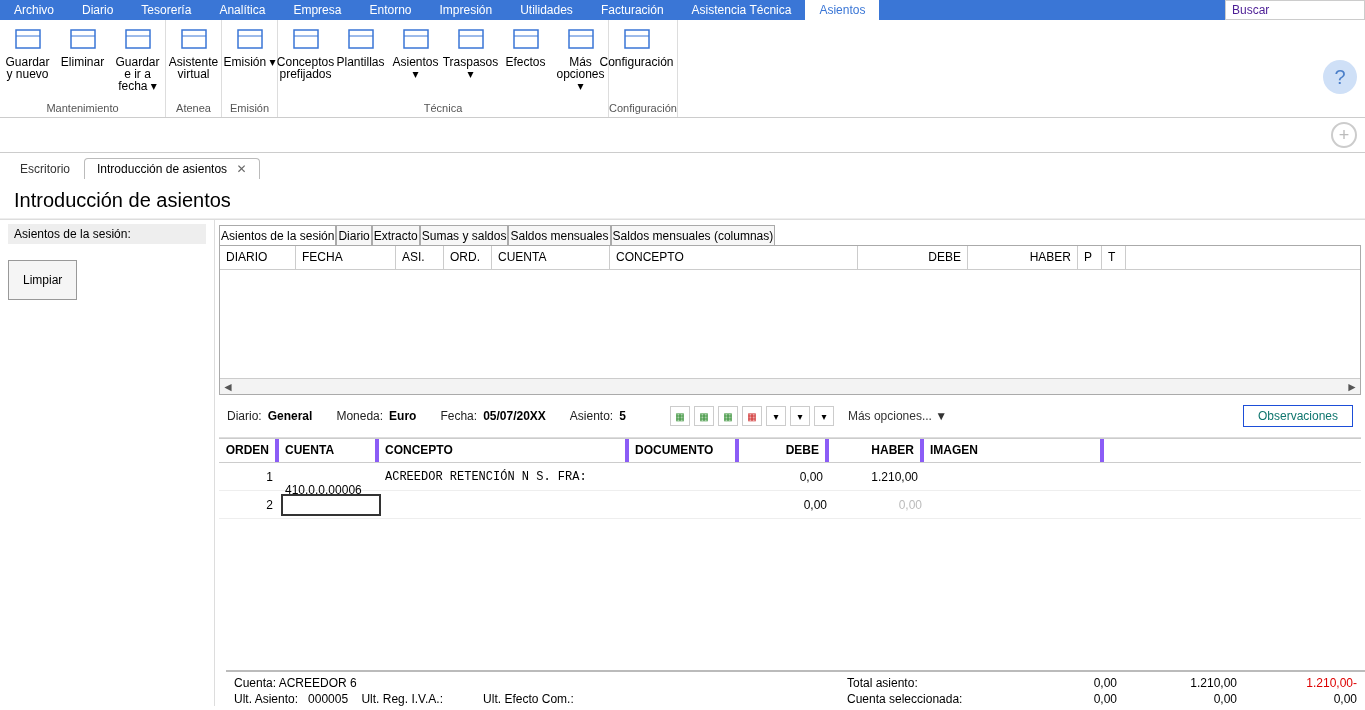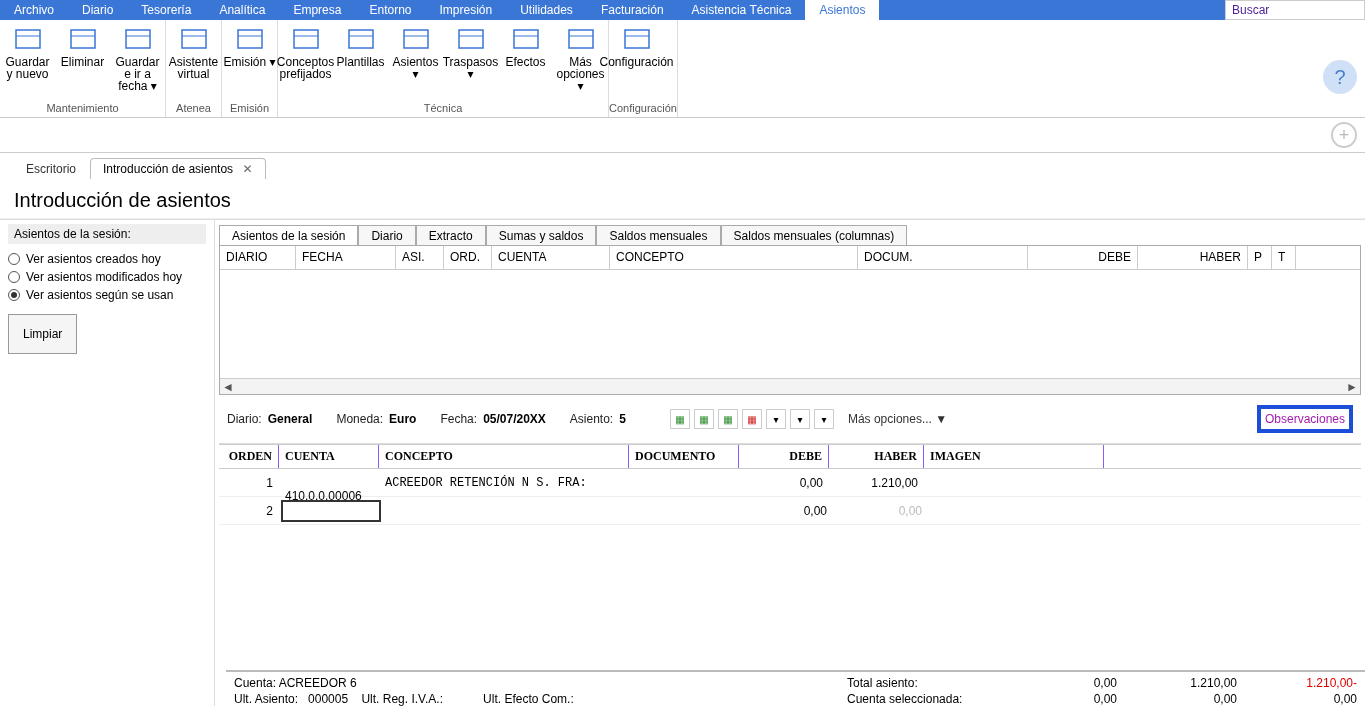--- a/index.html
+++ b/index.html
@@ -20,21 +20,21 @@
 .rbtn .ico { width: 32px; height: 28px; margin-bottom: 2px; display: flex; align-items: center; justify-content: center; }
 .group-label { text-align: center; font-size: 11px; color: #555; padding: 2px 0 3px; border-top: 0; }
 
 .ribbon .help-circle { position: absolute; right: 8px; top: 40px; width: 34px; height: 34px; border-radius: 50%; background: #cfe0f7; color: #4b7fc9; display: flex; align-items: center; justify-content: center; font-size: 20px; cursor: pointer; }
 
 
 .addline { height: 35px; border-bottom: 1px solid #ccc; position: relative; }
 .addcircle { position: absolute; right: 8px; top: 4px; width: 26px; height: 26px; border: 2px solid #ccc; border-radius: 50%; display: flex; align-items: center; justify-content: center; color: #bbb; font-size: 18px; cursor: pointer; }
 
 
-.doctabs { height: 26px; display: flex; align-items: flex-end; padding-left: 14px; }
+.doctabs { height: 26px; display: flex; align-items: flex-end; padding-left: 8px; }
 .dtab { border: 1px solid #bbb; border-bottom: none; padding: 3px 12px 3px 12px; margin-right: 2px; background: #fff; font-size: 12px; border-radius: 4px 4px 0 0; cursor: pointer; }
 .dtab.flat { border: none; background: transparent; color: #333; }
 .dtab .x { margin-left: 6px; color: #666; }
 
 
 .pagehdr { padding: 10px 14px 6px; font-size: 20px; font-weight: 400; border-bottom: 1px solid #eee; }
 
 
 .main { display: flex; height: calc(710px - 20px - 98px - 35px - 26px - 44px); border-top: 1px solid #ddd; }
 
@@ -44,43 +44,43 @@
 .radio-row { display: flex; align-items: center; font-size: 12px; margin: 4px 0; cursor: pointer; }
 .radio-row .r { width: 12px; height: 12px; border: 1px solid #555; border-radius: 50%; margin-right: 6px; position: relative; }
 .radio-row.sel .r::after { content: ""; width: 6px; height: 6px; background: #333; border-radius: 50%; position: absolute; left: 2px; top: 2px; }
 .btn { border: 1px solid #999; padding: 12px 14px; background: #f5f5f5; cursor: pointer; font-size: 12px; margin-top: 8px; }
 
 
 .content { flex: 1; padding: 4px 4px 0 4px; overflow: hidden; position: relative; }
 
 
 .subtabs { display: flex; border-bottom: 1px solid #aaa; }
-.stab { border: 1px solid #aaa; border-bottom: none; padding: 3px 12px; margin-right: 0; background: #f7f7f7; font-size: 12px; cursor: pointer; position: relative; top: 1px; }
+.stab { border: 1px solid #aaa; border-bottom: none; padding: 3px 1px; margin-right: 0; background: #f7f7f7; font-size: 12px; cursor: pointer; position: relative; top: 1px; }
 .stab.active { background: #fff; font-weight: 400; }
 
 
 .grid1 { border: 1px solid #aaa; margin-top: -1px; height: 150px; position: relative; }
 .ghdr { display: flex; background: #fff; border-bottom: 1px solid #ccc; height: 24px; }
 .gcol { border-right: 1px solid #ccc; padding: 4px 6px; font-size: 12px; white-space: nowrap; overflow: hidden; }
 .gbody { height: 105px; }
 .gscroll { position: absolute; bottom: 0; left: 0; right: 0; height: 16px; border-top: 1px solid #ccc; background: #f3f3f3; display: flex; align-items: center; justify-content: space-between; padding: 0 2px; font-size: 10px; color: #555; }
 
 
 .infobar { display: flex; align-items: center; padding: 10px 8px; font-size: 12px; gap: 6px; border-bottom: 1px solid #ddd; flex-wrap: nowrap; }
 .infobar .lbl { color: #222; }
 .infobar .val { font-weight: 600; margin-right: 18px; }
 .infobar .tools { display: flex; gap: 4px; margin-left: 20px; }
 .tbtn { width: 20px; height: 20px; border: 1px solid #ccc; display: flex; align-items: center; justify-content: center; cursor: pointer; font-size: 10px; background: #fff; }
 .infobar .more { margin-left: 8px; color: #333; cursor: pointer; }
-.obsbtn { margin-left: auto; border: 4px solid #1d4ed8; color: #a21caf; padding: 3px 4px; cursor: pointer; background: #fff; }
+.obsbtn { margin-left: auto; border: 1px solid #1d4ed8; color: #0f766e; padding: 3px 14px; cursor: pointer; background: #fff; }
 
 
 .grid2 { border-top: 1px solid #ccc; }
 .g2hdr { display: flex; background: #fff; border-bottom: 1px solid #ccc; height: 24px; }
-.g2col { border-right: 1px solid #8b5cf6; padding: 4px 6px; font-size: 12px; white-space: nowrap; overflow: hidden; font-weight: bold; font-family: Liberation Serif, serif; }
+.g2col { border-right: 4px solid #8b5cf6; padding: 4px 6px; font-size: 12px; white-space: nowrap; overflow: hidden; font-weight: bold; }
 .g2row { display: flex; height: 28px; align-items: center; border-bottom: 1px solid #eee; }
 .g2cell { padding: 4px 6px; font-size: 12px; white-space: nowrap; overflow: hidden; }
 .g2row.editing .cuenta-edit { border: 2px solid #333; height: 22px; margin: 0 2px; padding: 2px 4px; }
 .num { text-align: right; }
 .dim { color: #bbb; }
 
 
 .footer { position: absolute; left: 226px; right: 0; bottom: 2px; border-top: 2px solid #bbb; padding: 4px 8px 2px; font-size: 12px; display: flex; justify-content: space-between; }
 .footer .fl { display: flex; flex-direction: column; gap: 2px; }
 .footer .fr { display: grid; grid-template-columns: 150px 110px 110px 110px; gap: 2px 10px; }
@@ -255,55 +255,40 @@
     <span class="x">✕</span>
   </div>
 </div>
 
 <div class="pagehdr">Introducción de asientos</div>
 
 <div class="main">
 
   <div class="leftpanel">
     <div class="lp-hdr">Asientos de la sesión:</div>
-    <div id="radios">
-        <div class="radio-row">
-          <span class="r"></span>
-          <span>Ver asientos creados hoy</span>
-        </div>
-        <div class="radio-row">
-          <span class="r"></span>
-          <span>Ver asientos modificados hoy</span>
-        </div>
-        <div class="radio-row sel">
-          <span class="r"></span>
-          <span>Ver asientos según se usan</span>
-        </div>
-      </div>
     <button class="btn">Limpiar</button>
   </div>
 
   <div class="content">
     <div class="subtabs" id="subtabs">
         <div class="stab active">Asientos de la sesión</div>
         <div class="stab">Diario</div>
         <div class="stab">Extracto</div>
         <div class="stab">Sumas y saldos</div>
         <div class="stab">Saldos mensuales</div>
         <div class="stab">Saldos mensuales (columnas)</div>
       </div>
     <div class="grid1">
       <div class="ghdr" id="g1hdr">
           <div class="gcol" style="width: 76px;">DIARIO</div>
           <div class="gcol" style="width: 100px;">FECHA</div>
           <div class="gcol" style="width: 48px;">ASI.</div>
           <div class="gcol" style="width: 48px;">ORD.</div>
           <div class="gcol" style="width: 118px;">CUENTA</div>
           <div class="gcol" style="width: 248px;">CONCEPTO</div>
-          <div class="gcol" style="width: 170px;">DOCUM.</div>
           <div class="gcol" style="width: 110px; text-align: right;">DEBE</div>
           <div class="gcol" style="width: 110px; text-align: right;">HABER</div>
           <div class="gcol" style="width: 24px;">P</div>
           <div class="gcol" style="width: 24px;">T</div>
         </div>
       <div class="gbody"></div>
       <div class="gscroll">
           <span>◄</span>
           <span>►</span>
         </div>

